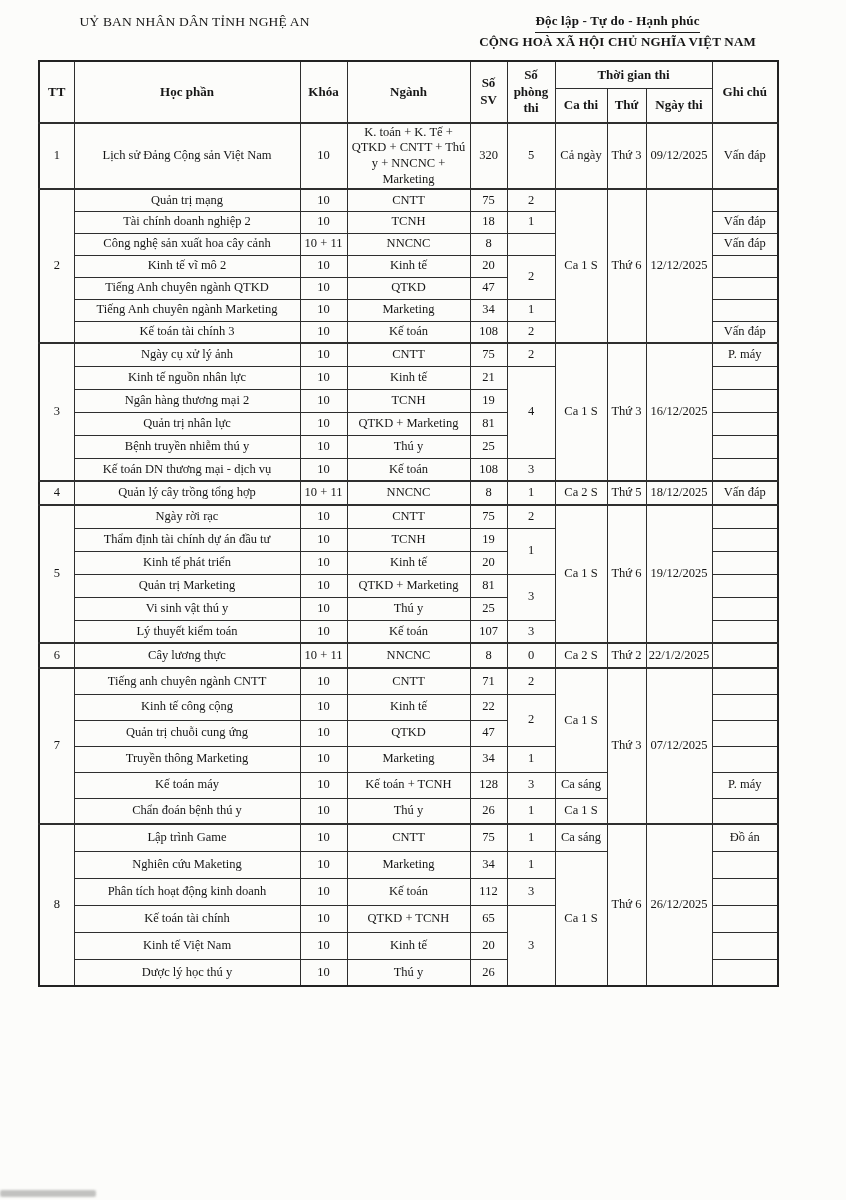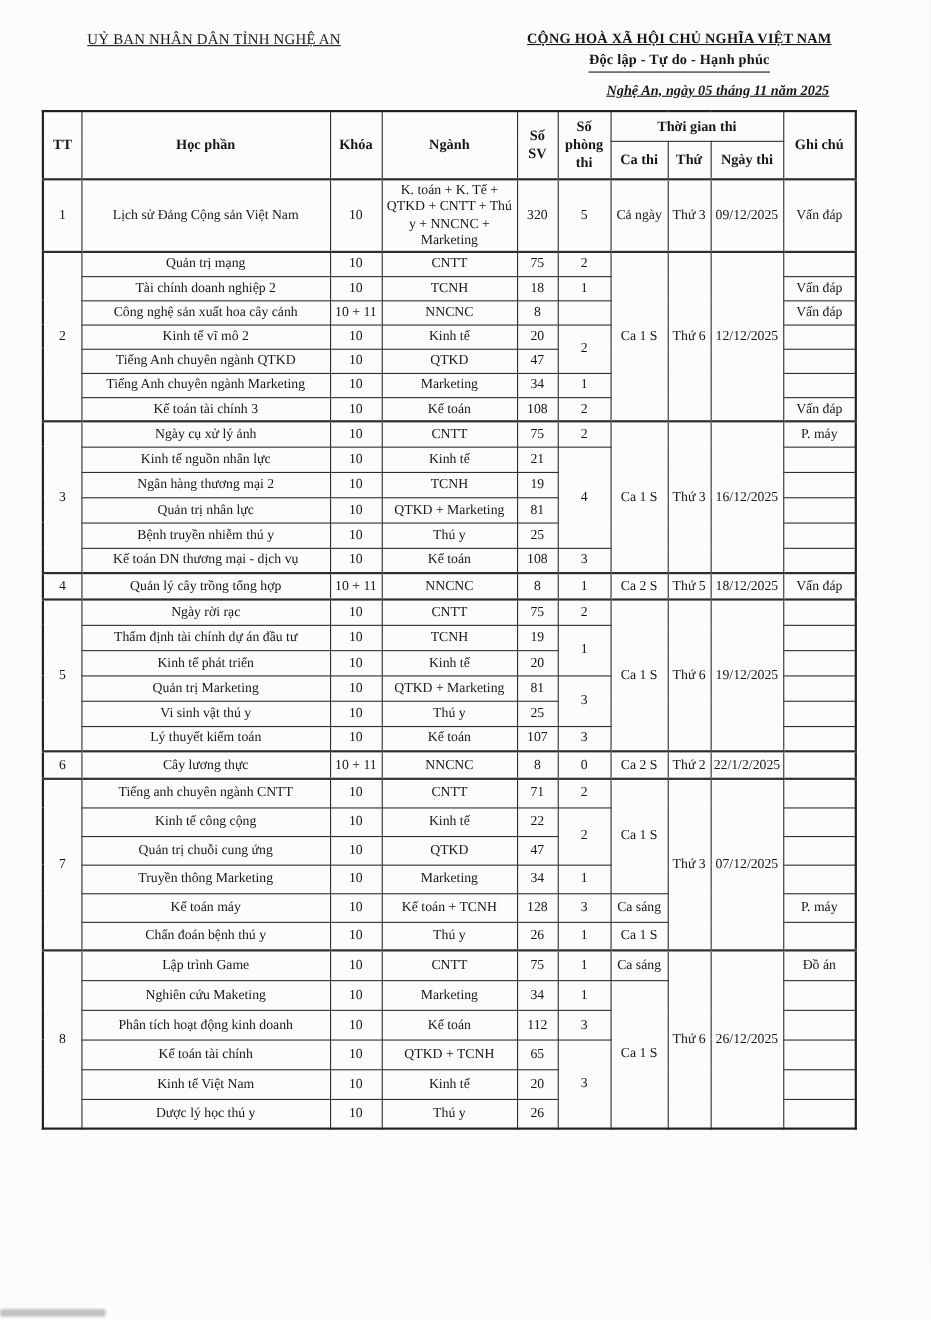--- a/index.html
+++ b/index.html
@@ -10,22 +10,21 @@
   }
   .page{
     position:relative;
     width:846px;height:1200px;
     margin:0 auto;
     background:#fcfcfa;
     overflow:hidden;
   }
   .doc-header{
     display:flex;
-    padding-top:26px;
-    text-decoration:underline;
+    padding-top:12px;
   }
   .hdr-left{
     width:46%;
     text-align:center;
     line-height:1.45;
   }
   .hdr-right{
     width:54%;
     text-align:center;
     line-height:1.45;
@@ -97,23 +96,22 @@
 </head>
 <body>
 
 <div class="page">
 
   <div class="doc-header">
     <div class="hdr-left">
       <div class="h-line">UỶ BAN NHÂN DÂN TỈNH  NGHỆ AN</div>
     </div>
     <div class="hdr-right">
+      <div class="h-line" style="font-size:13px;"><span class="u bold">Độc lập - Tự do - Hạnh phúc</span></div>
       <div class="h-line bold" style="font-size:13px;">CỘNG HOÀ XÃ HỘI CHỦ NGHĨA VIỆT NAM</div>
-      <div class="h-line" style="font-size:13px;"><span class="u bold">Độc lập - Tự do - Hạnh phúc</span></div>
-      <div class="dateline">Nghệ An, ngày 05 tháng 11 năm 2025</div>
     </div>
   </div>
 
 
   <table class="sched">
     <colgroup>
       <col style="width:35px">
         <col style="width:226px">
         <col style="width:47px">
         <col style="width:123px">

